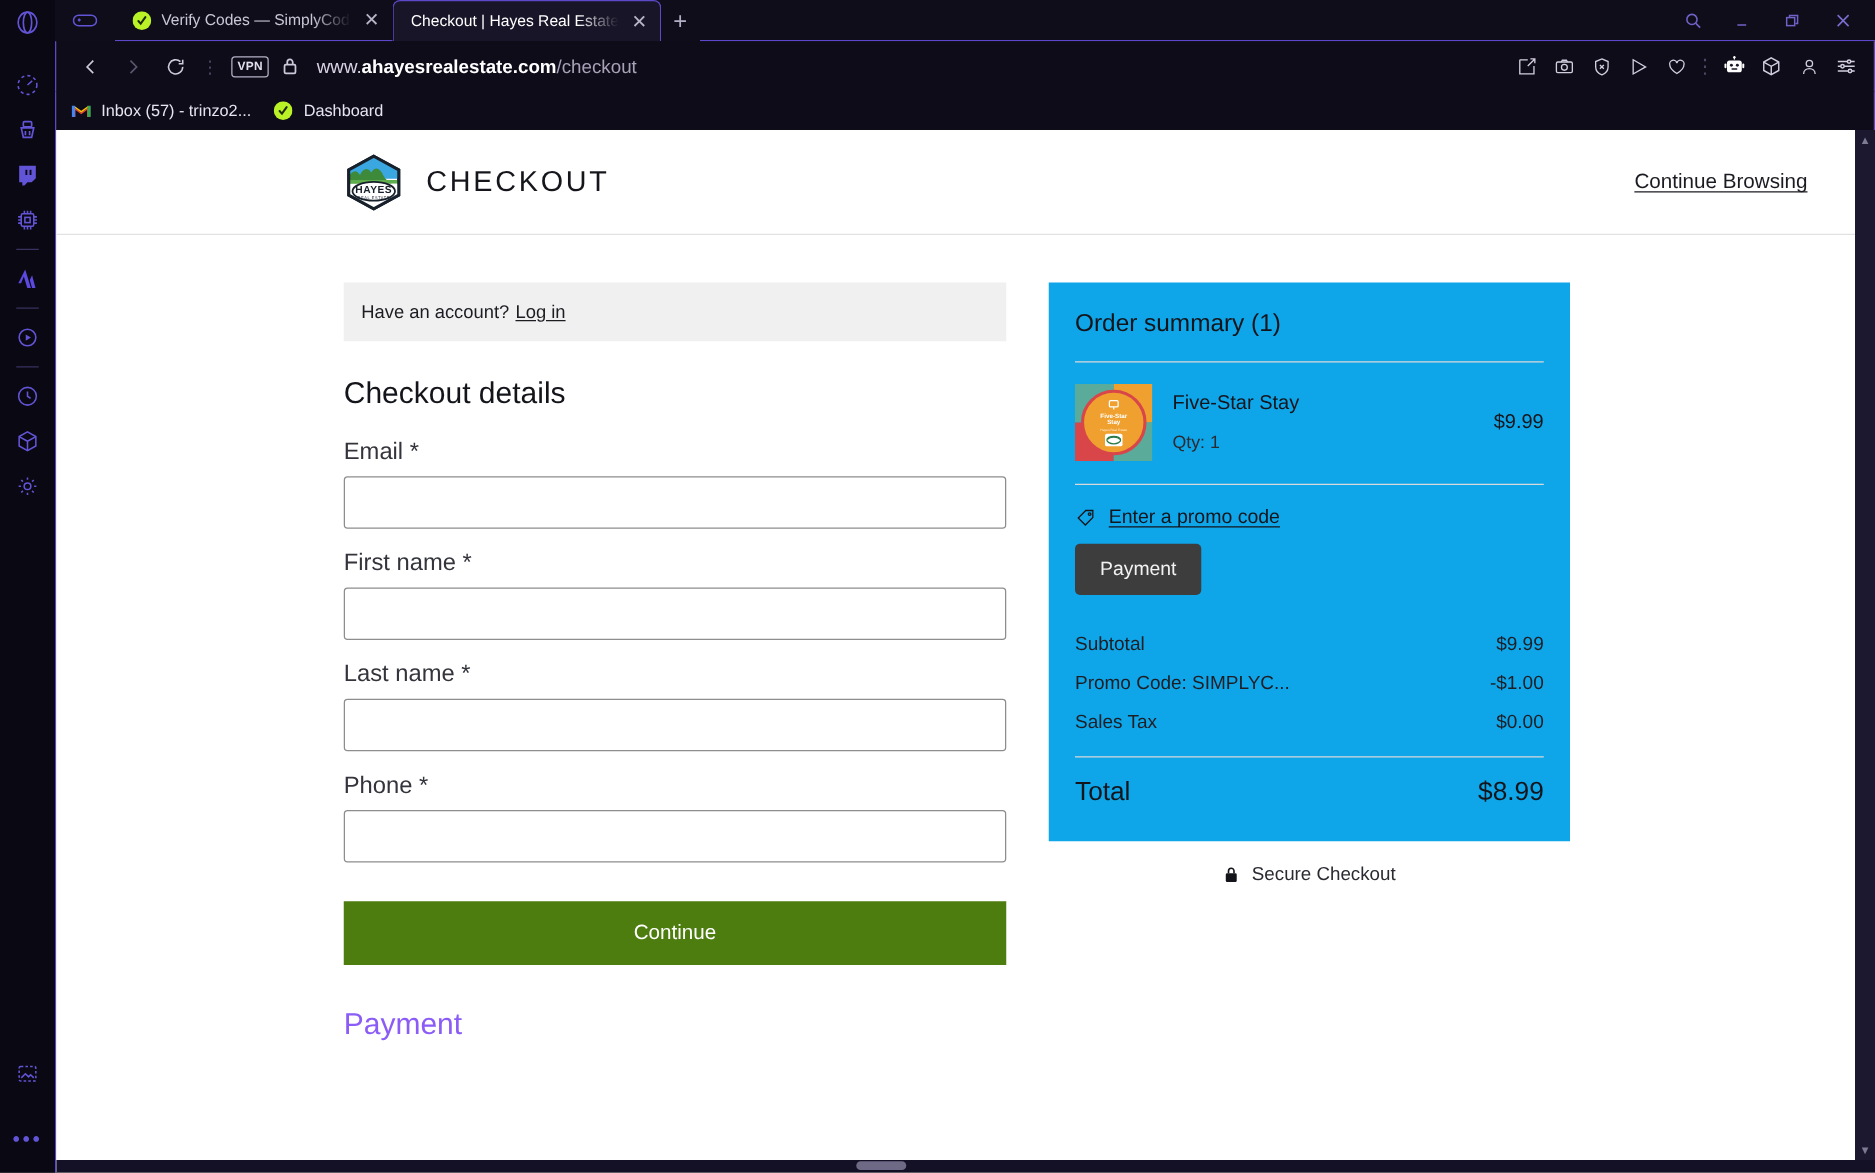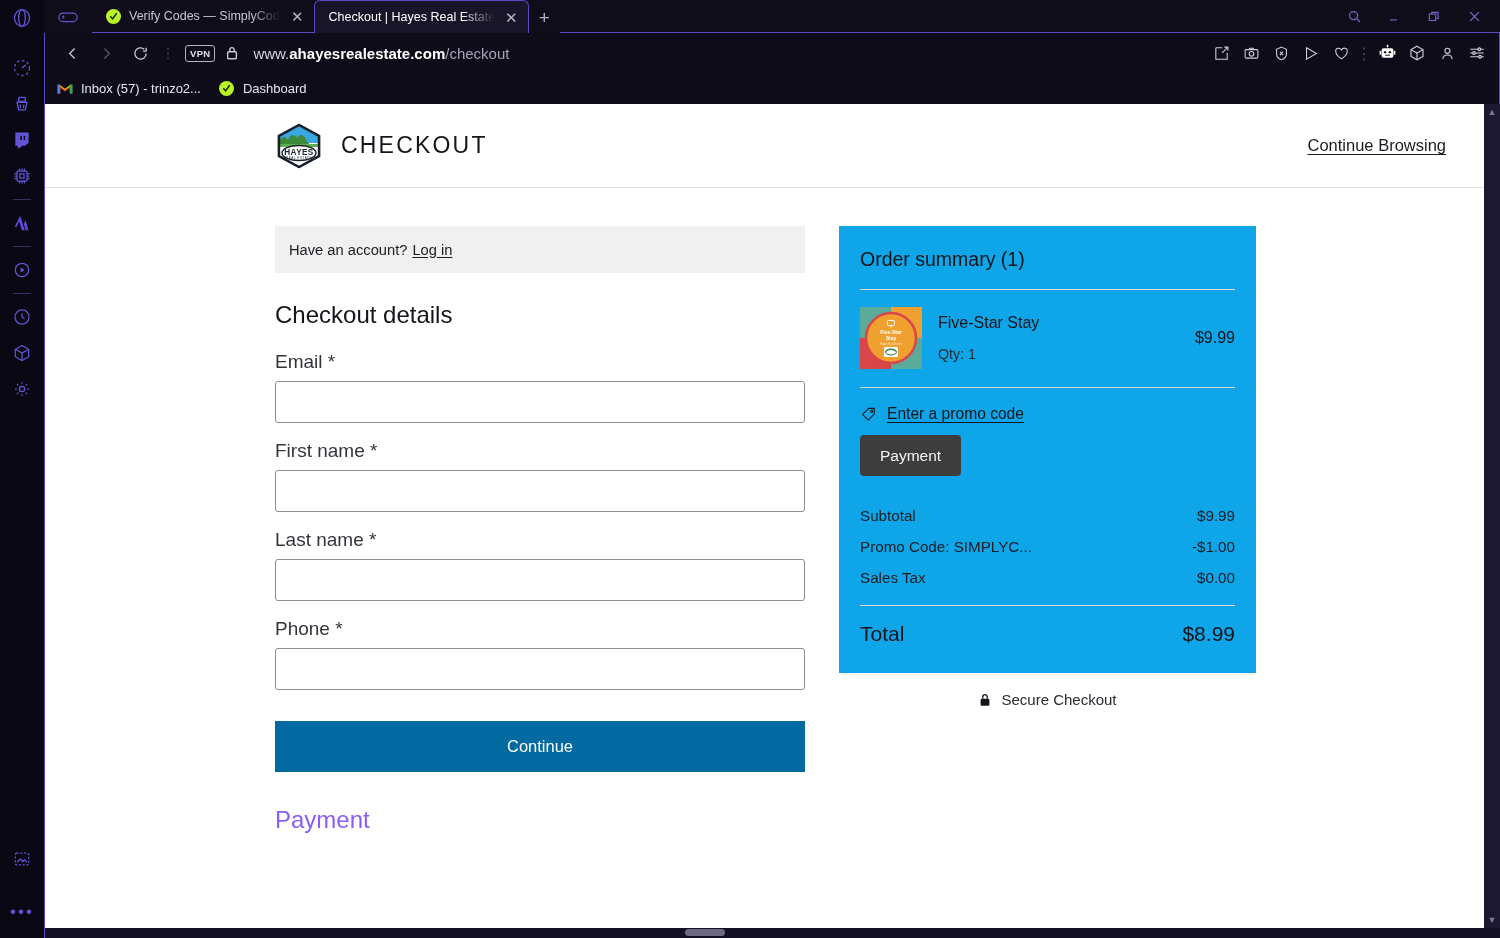--- a/index.html
+++ b/index.html
@@ -136,21 +136,21 @@
   .sec-title.muted { color:#8b5cf6; }
 
   .field { margin-bottom: 17px; }
   .field label { display:block; font-size: 19px; color:#34353c; margin-bottom: 8px; }
   .field input {
     width: 100%; height: 42px; border: 1px solid #8d8d8d; border-radius: 3px;
     background:#fff; font-size: 14px; padding: 0 10px; color:#14151b;
     font-family: "Liberation Sans", sans-serif;
   }
   .continue-btn {
-    width: 100%; height: 51px; background:#0369a1; color:#fff; border:none;
+    width: 100%; height: 51px; background:#4d7c0f; color:#fff; border:none;
     font-size: 16.5px; font-family:"Liberation Sans", sans-serif; cursor:pointer;
     margin-top: 14px; margin-bottom: 34px;
   }
 
   
   .summary-card { background:#0ea5e9; padding: 22px 21px 20px 21px; }
   .summary-head { font-size: 19.5px; color:#14151b; margin-bottom: 18px; }
   .summary-head .cnt { color:#14151b; }
   .hr { height:1px; background:#d9d9d9; }
 

